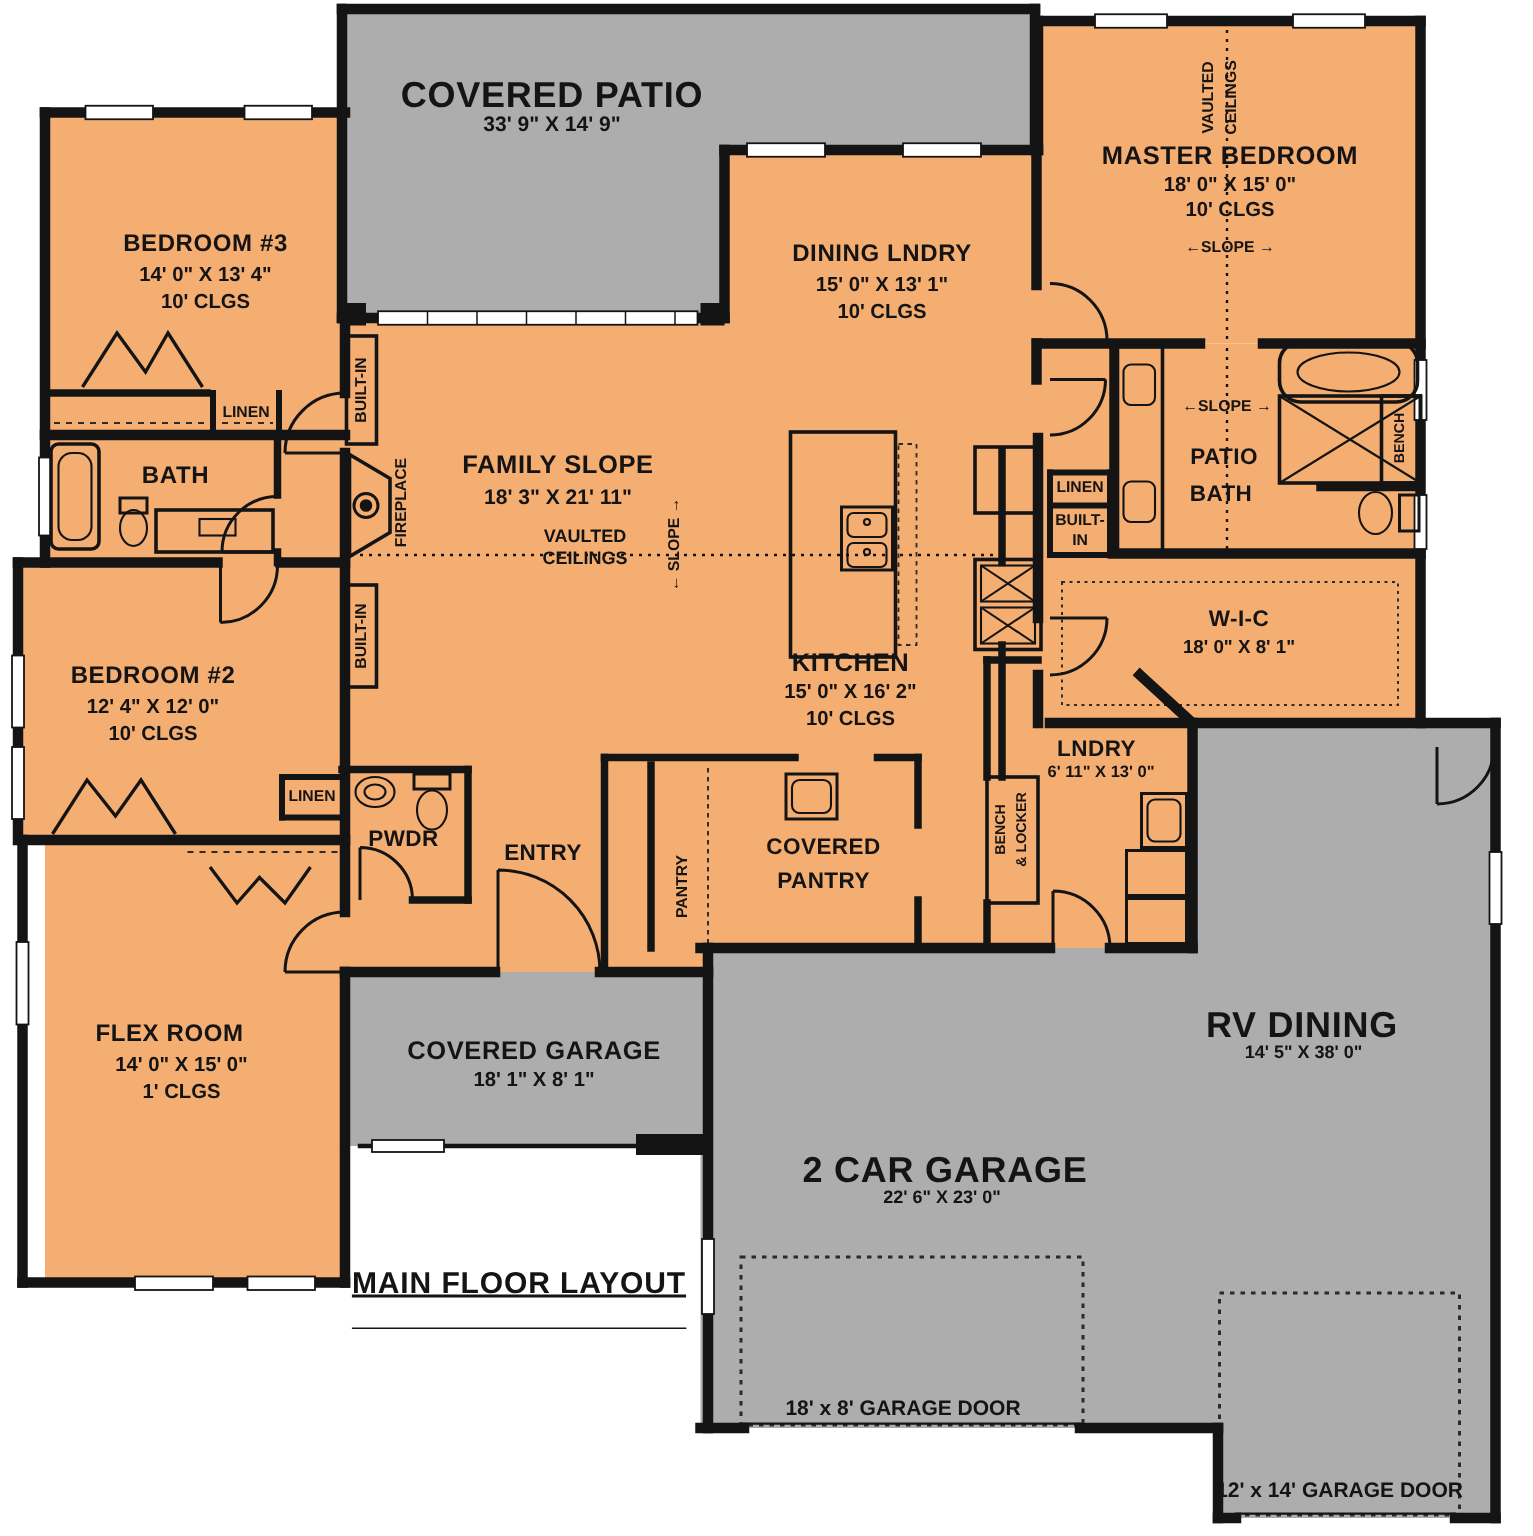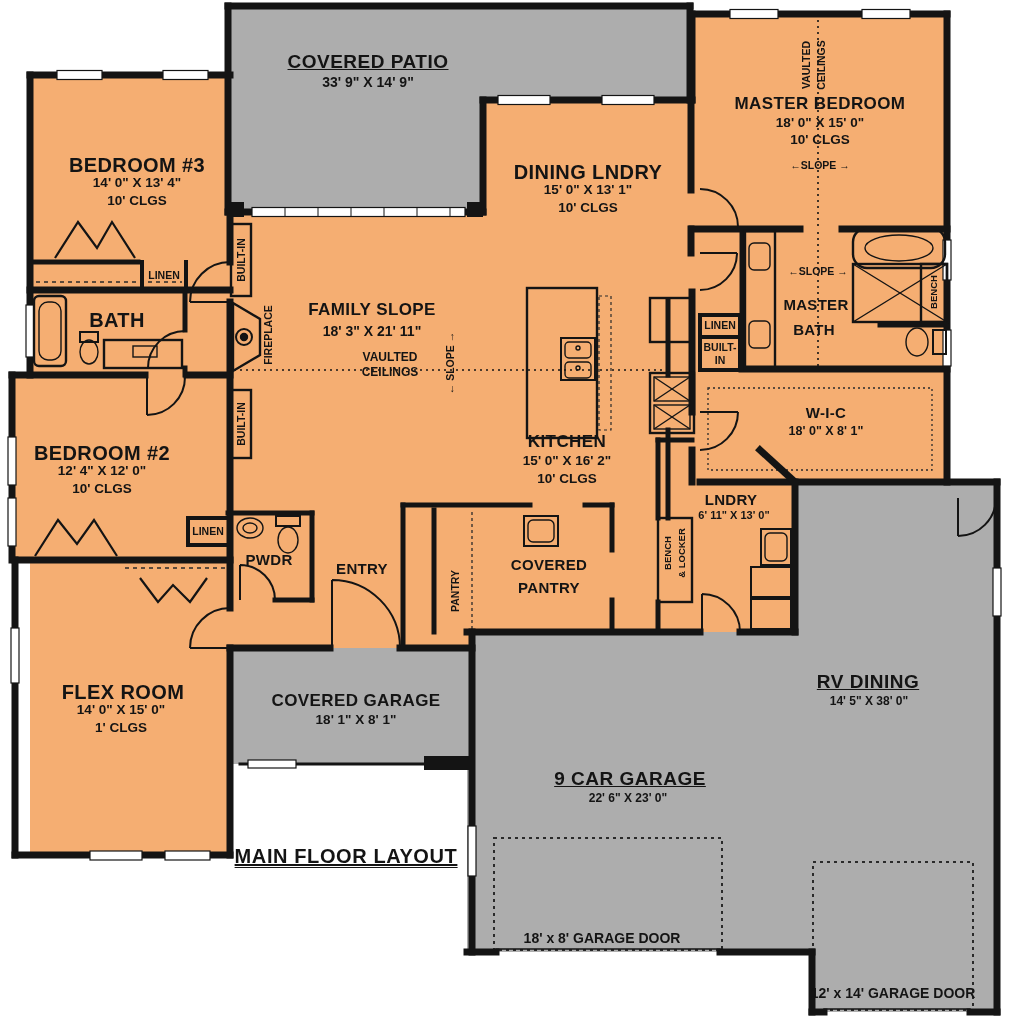--- a/index.html
+++ b/index.html
@@ -1,38 +1,38 @@
 <!DOCTYPE html>
 <html><head>
 <meta charset="utf-8">
 <style>
   html,body{margin:0;padding:0;background:#ffffff;}
   #plan{position:relative;width:1022px;height:1024px;background:#fff;overflow:hidden;
         font-family:"Liberation Sans","DejaVu Sans",sans-serif;}
   svg{position:absolute;left:0;top:0;}
   .lbl{position:absolute;transform:translateX(-50%);white-space:nowrap;font-weight:bold;
        color:#141414;line-height:1;}
-  .t19{font-size:19px;letter-spacing:.5px;text-decoration:underline;}
+  .t19{font-size:24px;letter-spacing:.5px;}
   .t17{font-size:17px;letter-spacing:.4px;}
-  .t16{font-size:20px;letter-spacing:.4px;}
+  .t16{font-size:16px;letter-spacing:.4px;}
   .t15{font-size:15px;letter-spacing:.3px;}
   .d14{font-size:14px;}
   .d13{font-size:13.5px;}
   .d12{font-size:12.5px;}
   .s12{font-size:12px;}
   .s11{font-size:11px;}
   .s10{font-size:10.5px;}
   .s9{font-size:9.5px;}
   .vert{writing-mode:vertical-rl;transform:translate(-50%,-50%) rotate(180deg);}
   .slope::before{content:"\2190 ";}
   .slope::after{content:" \2192";}
   .vslope::before{content:"\2190  ";}
   .vslope::after{content:"  \2192";}
   .plan-title{font-size:20px;letter-spacing:.6px;text-decoration:underline;
-              border-bottom:1.5px solid #141414;padding-bottom:1px;text-align:right;}
+              border-bottom:1.5px solid #141414;padding-bottom:19px;text-align:right;}
 </style>
 </head>
 <body>
 <div id="plan">
 
 <svg width="1022" height="1024" viewBox="0 0 1022 1024">
 
   <g fill="#ADADAD">
     <path d="M228 6 H690 V100 H483 V212 H228 Z"></path>
     <rect x="230" y="648" width="242" height="116"></rect>
@@ -313,41 +313,41 @@
 <div class="lbl t15" style="left:362px;top:561px">ENTRY</div>
 
 <div class="lbl t17" style="left:567px;top:433px">KITCHEN</div>
 <div class="lbl d13" style="left:567px;top:454px">15' 0" X 16' 2"</div>
 <div class="lbl d13" style="left:567px;top:472px">10' CLGS</div>
 
 <div class="lbl t15" style="left:549px;top:557px">COVERED</div>
 <div class="lbl t15" style="left:549px;top:580px">PANTRY</div>
 <div class="lbl s10 vert" style="left:455px;top:591px">PANTRY</div>
 
-<div class="lbl t15" style="left:816px;top:297px">MASTER</div>
+<div class="lbl t15" style="left:816px;top:297px">PATIO</div>
 <div class="lbl t15" style="left:814px;top:322px">BATH</div>
 <div class="lbl s10 slope" style="left:818px;top:266px">SLOPE</div>
 <div class="lbl s9 vert" style="left:934px;top:292px">BENCH</div>
 
 <div class="lbl t15" style="left:826px;top:405px">W-I-C</div>
 <div class="lbl d12" style="left:826px;top:425px">18' 0" X 8' 1"</div>
 
 <div class="lbl t15" style="left:731px;top:492px">LNDRY</div>
 <div class="lbl s11" style="left:734px;top:510px">6' 11" X 13' 0"</div>
 <div class="lbl s9 vert" style="left:668px;top:553px">BENCH</div>
 <div class="lbl s9 vert" style="left:682px;top:553px">&amp; LOCKER</div>
 
-<div class="lbl t16" style="left:123px;top:682px">FLEX ROOM</div>
+<div class="lbl t16" style="left:113px;top:682px">FLEX ROOM</div>
 <div class="lbl d13" style="left:121px;top:703px">14' 0" X 15' 0"</div>
 <div class="lbl d13" style="left:121px;top:721px">1' CLGS</div>
 
 <div class="lbl t17" style="left:356px;top:692px">COVERED GARAGE</div>
 <div class="lbl d13" style="left:356px;top:713px">18' 1" X 8' 1"</div>
 
-<div class="lbl t19" style="left:630px;top:769px">9 CAR GARAGE</div>
+<div class="lbl t19" style="left:630px;top:769px">2 CAR GARAGE</div>
 <div class="lbl s12" style="left:628px;top:792px">22' 6" X 23' 0"</div>
 
 <div class="lbl t19" style="left:868px;top:672px">RV DINING</div>
 <div class="lbl s12" style="left:869px;top:695px">14' 5" X 38' 0"</div>
 
 <div class="lbl d14" style="left:602px;top:931px">18' x 8' GARAGE DOOR</div>
 <div class="lbl d14" style="left:893px;top:986px">12' x 14' GARAGE DOOR</div>
 
 <div class="lbl plan-title" style="left:346px;top:846px">MAIN FLOOR LAYOUT</div>
 

